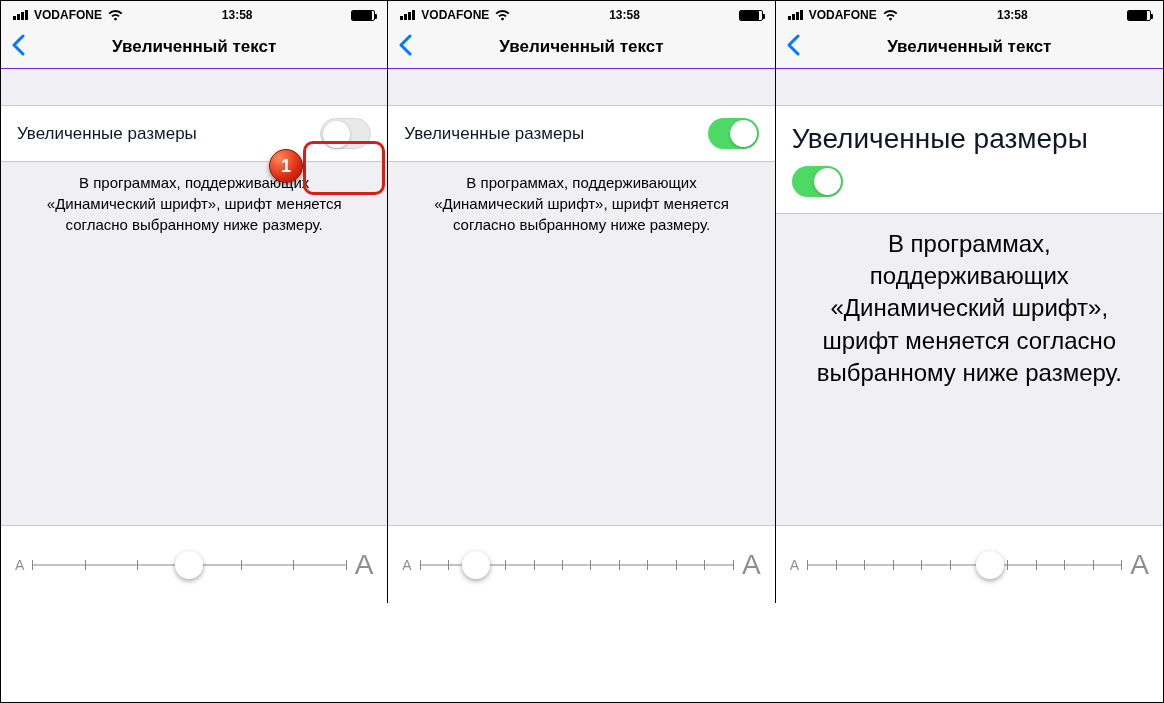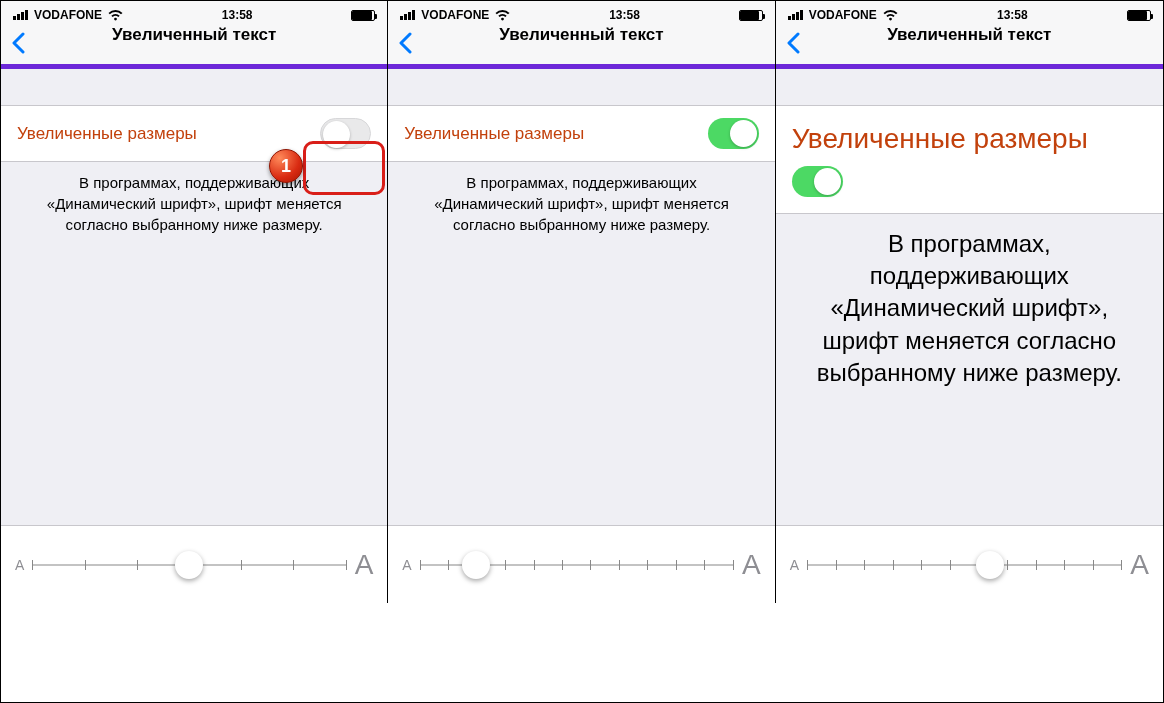--- a/index.html
+++ b/index.html
@@ -56,24 +56,24 @@
     width: 24px; height: 11px; border:1px solid #000; border-radius:2px; position:relative;
   }
   .battery::after {
     content:""; position:absolute; right:-3px; top:3px; width:2px; height:5px; background:#000; border-radius:0 1px 1px 0;
   }
   .battery-fill { background:#000; height:100%; width:88%; border-radius:1px; }
 
   
   .nav-bar {
     background: #f7f7f8;
-    border-bottom: 5px solid #6d28d9;
+    border-bottom: 1px solid #6d28d9;
     height: 44px;
     display:flex;
-    align-items:flex-start;
+    align-items:center;
     justify-content:center;
     position:relative;
     padding: 0 10px;
   }
   .back-chevron {
     position:absolute; left:10px; top:50%; transform:translateY(-50%);
     color:#007aff;
   }
   .nav-title { font-size:17px; font-weight:600; color:#000; }
 
@@ -81,21 +81,21 @@
   .cell {
     background:#fff;
     border-top:1px solid #c8c7cc;
     border-bottom:1px solid #c8c7cc;
     padding: 12px 16px;
     display:flex;
     align-items:center;
     justify-content:space-between;
     margin-top: 36px;
   }
-  .cell-label { font-size:17px; color:#c2410c; }
+  .cell-label { font-size:17px; color:#0f172a; }
   .screen-3 .cell-label { font-size:28px; line-height:1.2; }
   .screen-3 .cell { padding: 16px 16px; }
 
   
   .toggle {
     width: 51px; height: 31px; border-radius: 16px; position:relative;
     transition: background .2s;
   }
   .toggle-off { background:#e9e9ea; border:1px solid #d7d7d9; }
   .toggle-on { background:#4cd964; }

